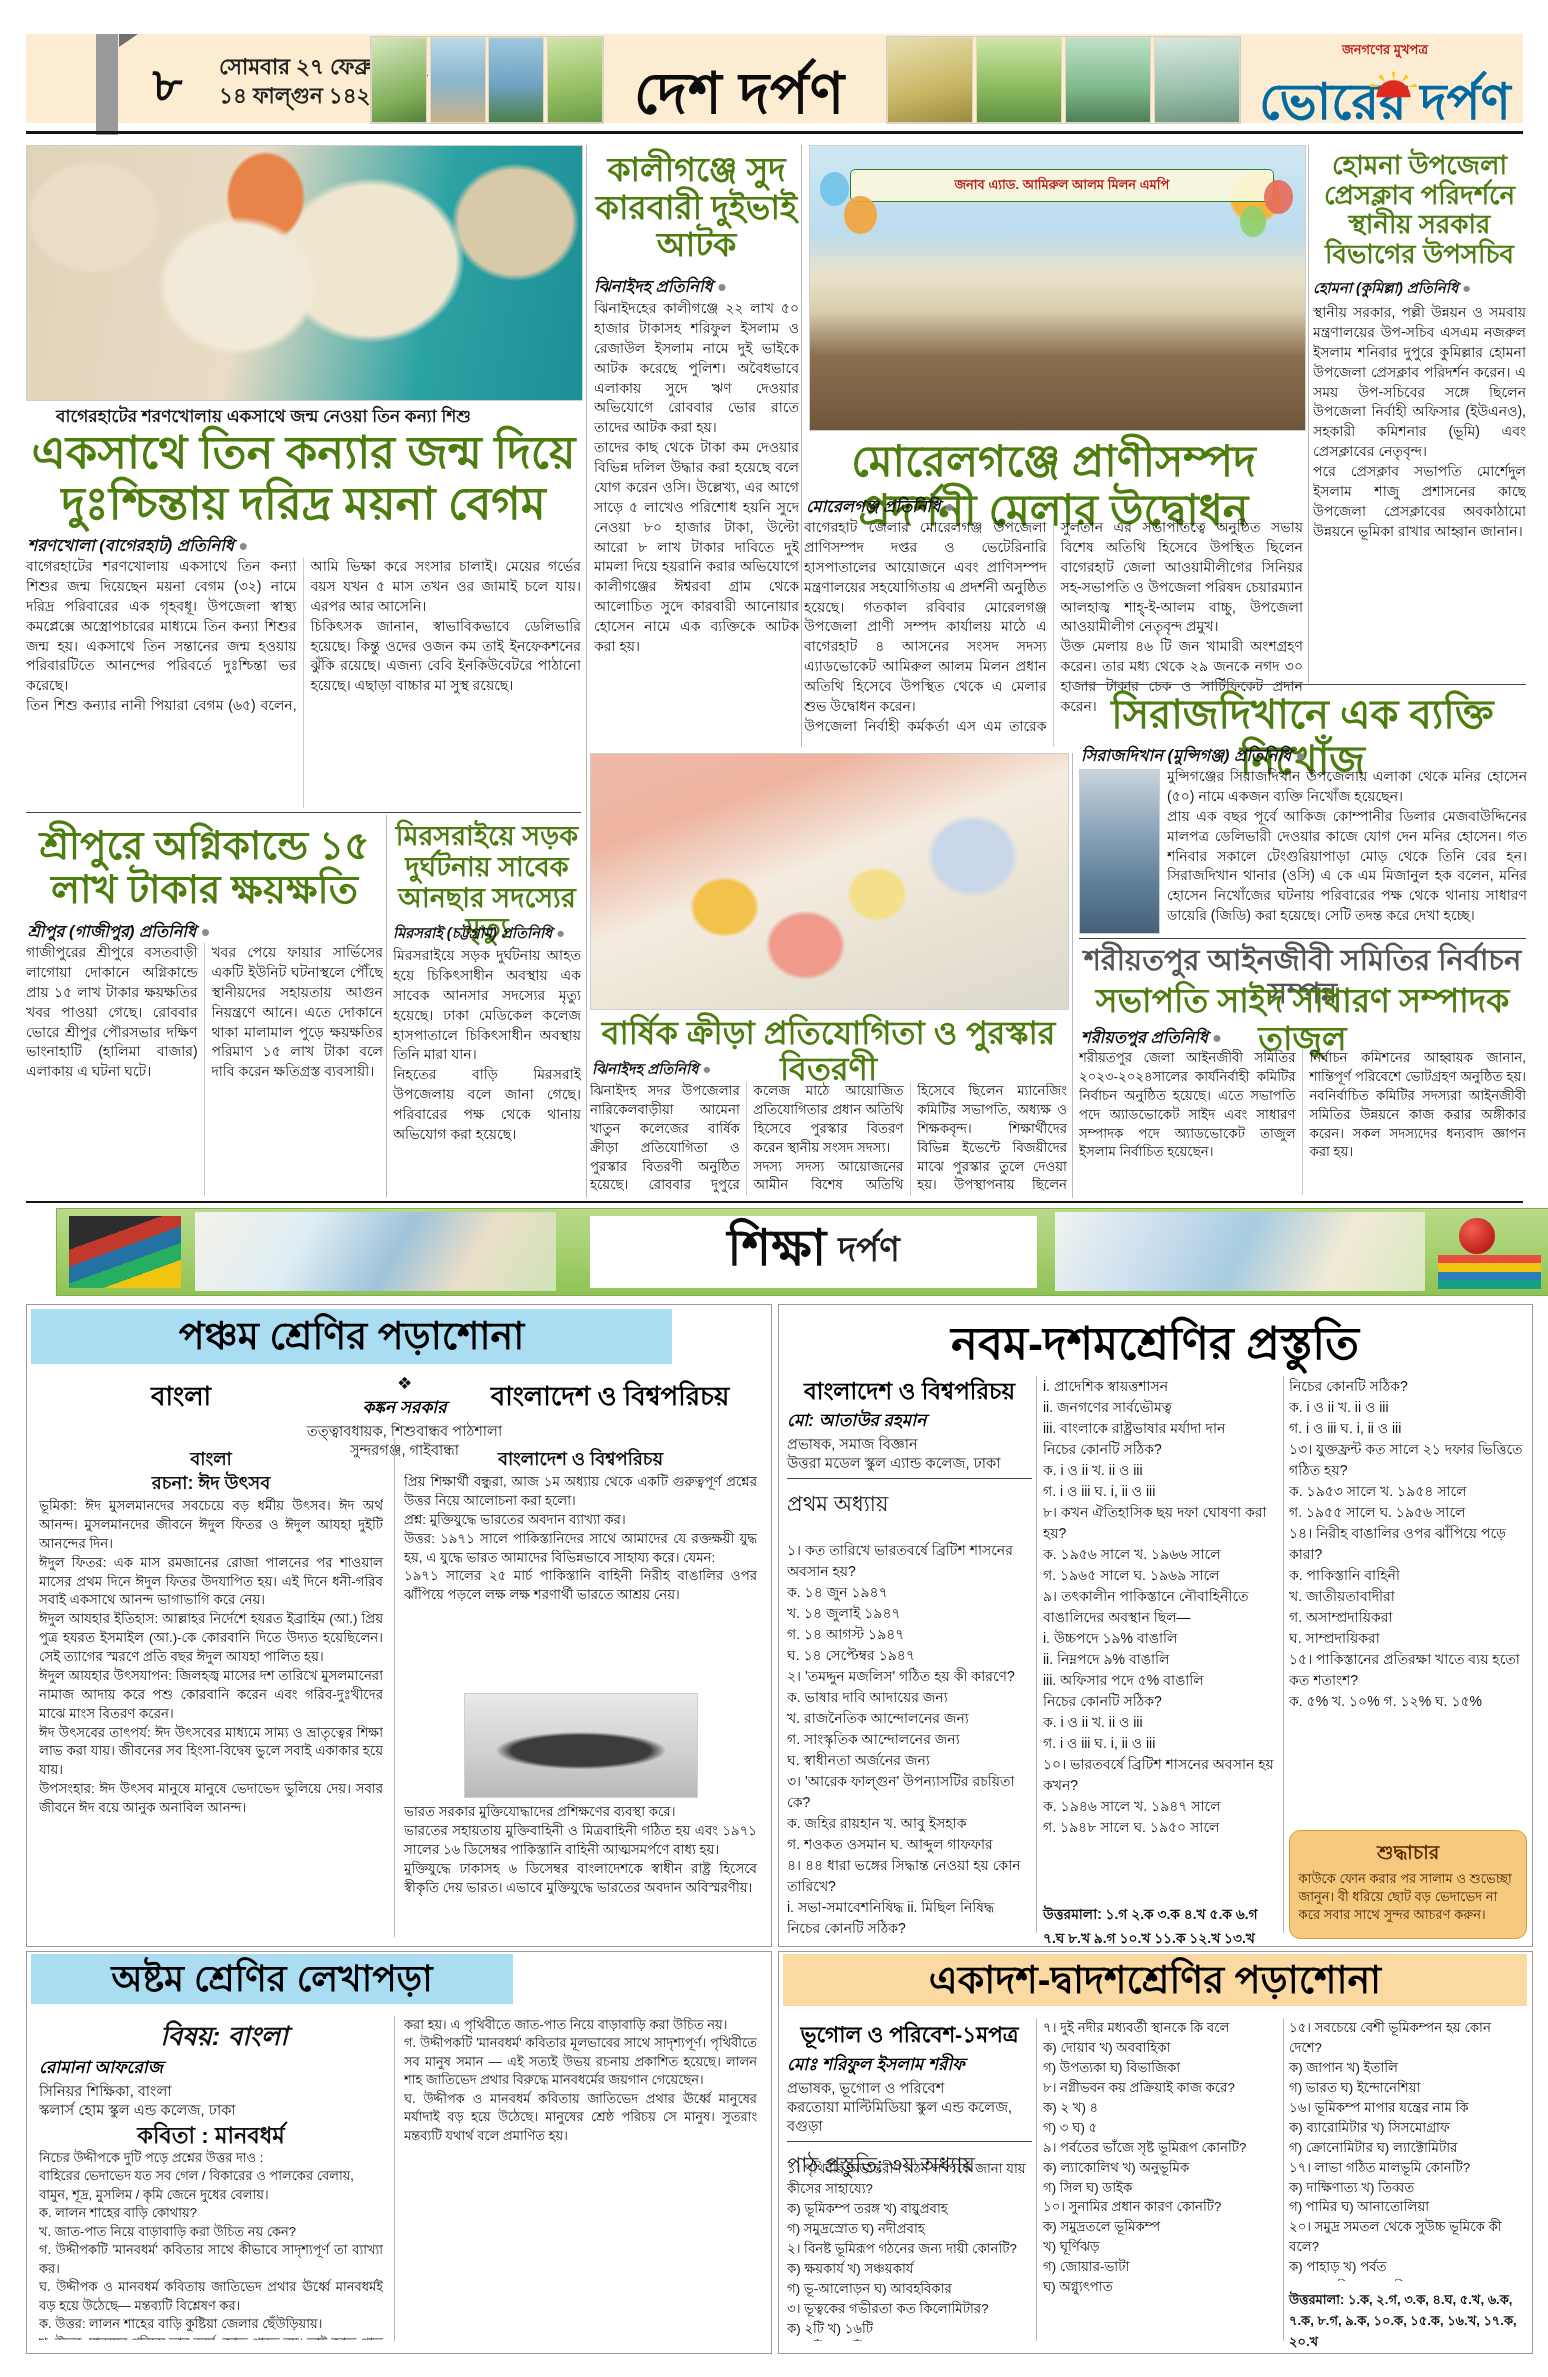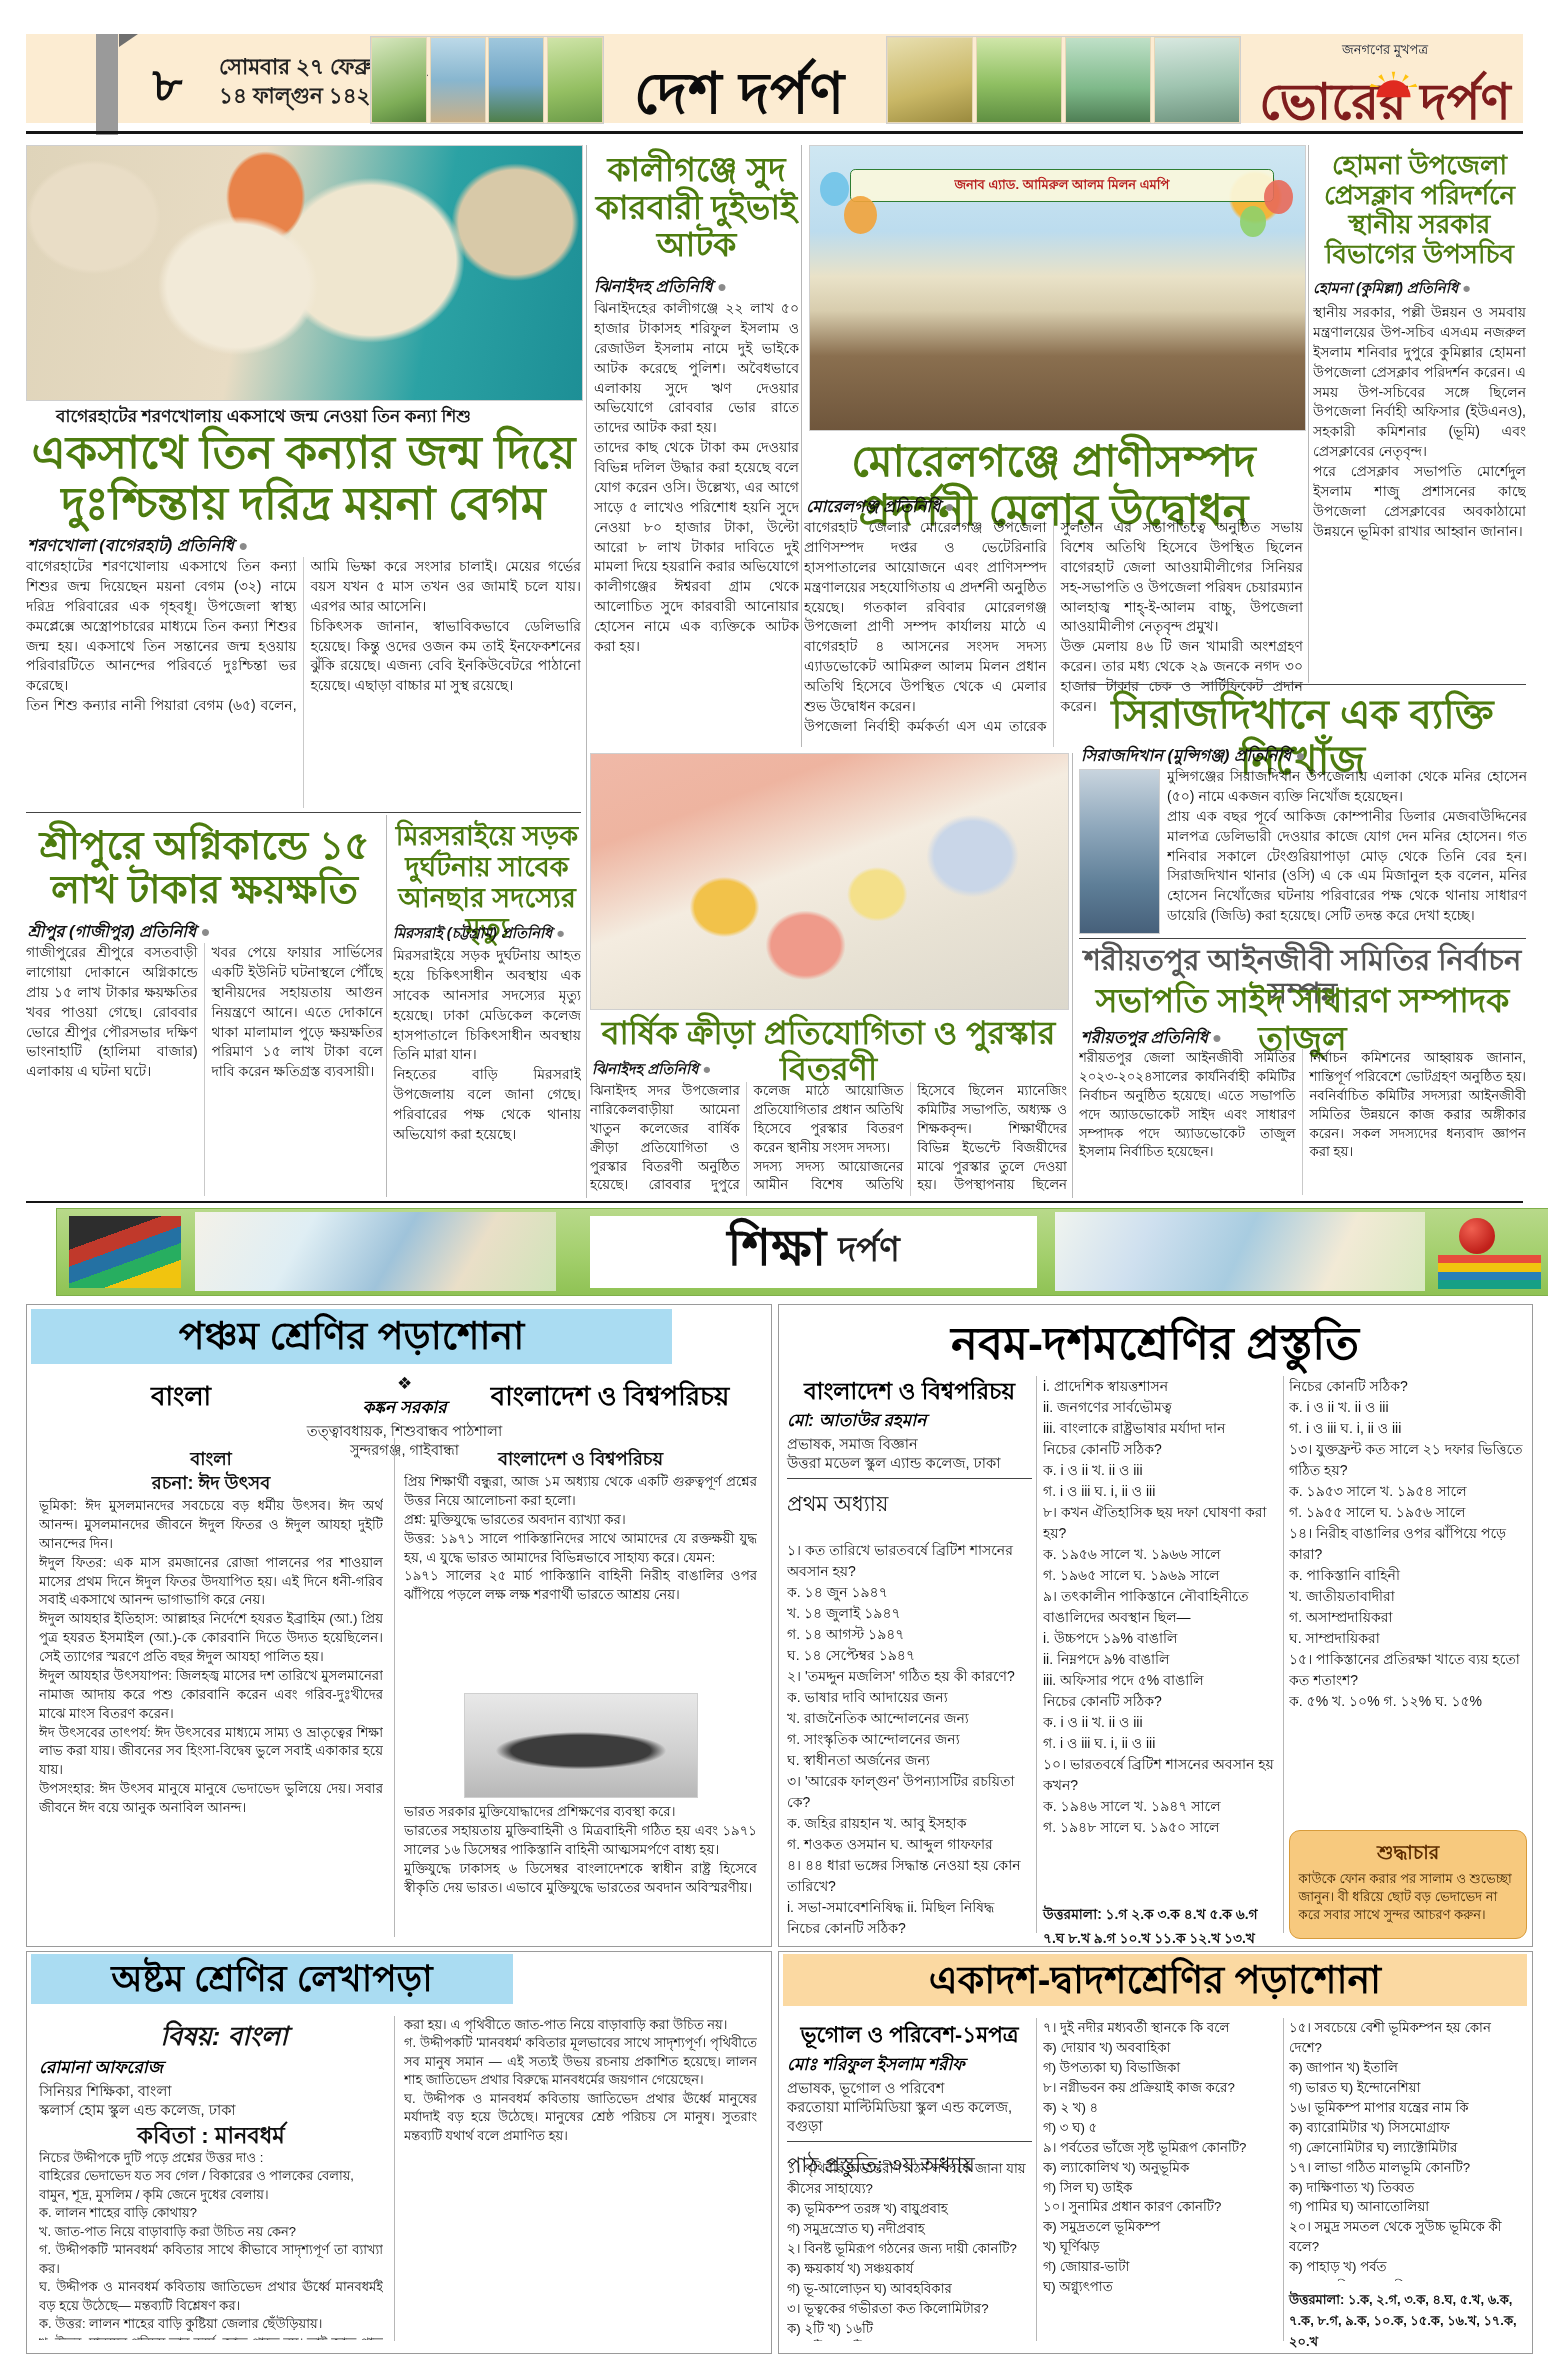--- a/index.html
+++ b/index.html
@@ -8,22 +8,22 @@
   .abs{position:absolute;}
   
   .masthead{background:#fcecd2;}
   .pg-ribbon{background:#9a9a9a;}
   .pg-fold{width:0;height:0;border-left:19px solid #6f6f6f;border-bottom:13.8px solid transparent;}
   .pg-num{font-size:46px;font-weight:bold;color:#111;}
   .date-line{font-size:21.5px;font-weight:bold;color:#222;line-height:1.35;}
   .strip{display:flex;gap:2.6px;overflow:hidden;}
   .strip>div{flex:1;border:0.9px solid #e7d7b8;}
   .sec-title{font-size:57px;font-weight:900;color:#0c0c0c;text-align:center;letter-spacing:0.9px;}
-  .tagline{font-size:13px;font-weight:normal;color:#0f172a;text-align:center;}
-  .paper-logo{font-size:50px;font-weight:900;color:#7f1d1d;text-align:center;line-height:1;}
+  .tagline{font-size:13px;font-weight:bold;color:#b91c1c;text-align:center;}
+  .paper-logo{font-size:50px;font-weight:900;color:#0369a1;text-align:center;line-height:1;}
   .sun{position:absolute;}
   
   .hrule{background:#151515;}
   .vrule{background:#b7b7b7;width:0.9px;}
   .thinrule{background:#444;height:0.9px;}
   
   .headline{font-weight:900;color:#4d7c0f;text-align:center;line-height:1.14;}
   .byline{font-size:16.3px;font-weight:bold;font-style:italic;color:#111;}
   .byline .dot{color:#8a8a8a;font-style:normal;}
   .body-text{font-size:14px;line-height:1.42;text-align:justify;color:#151515;

